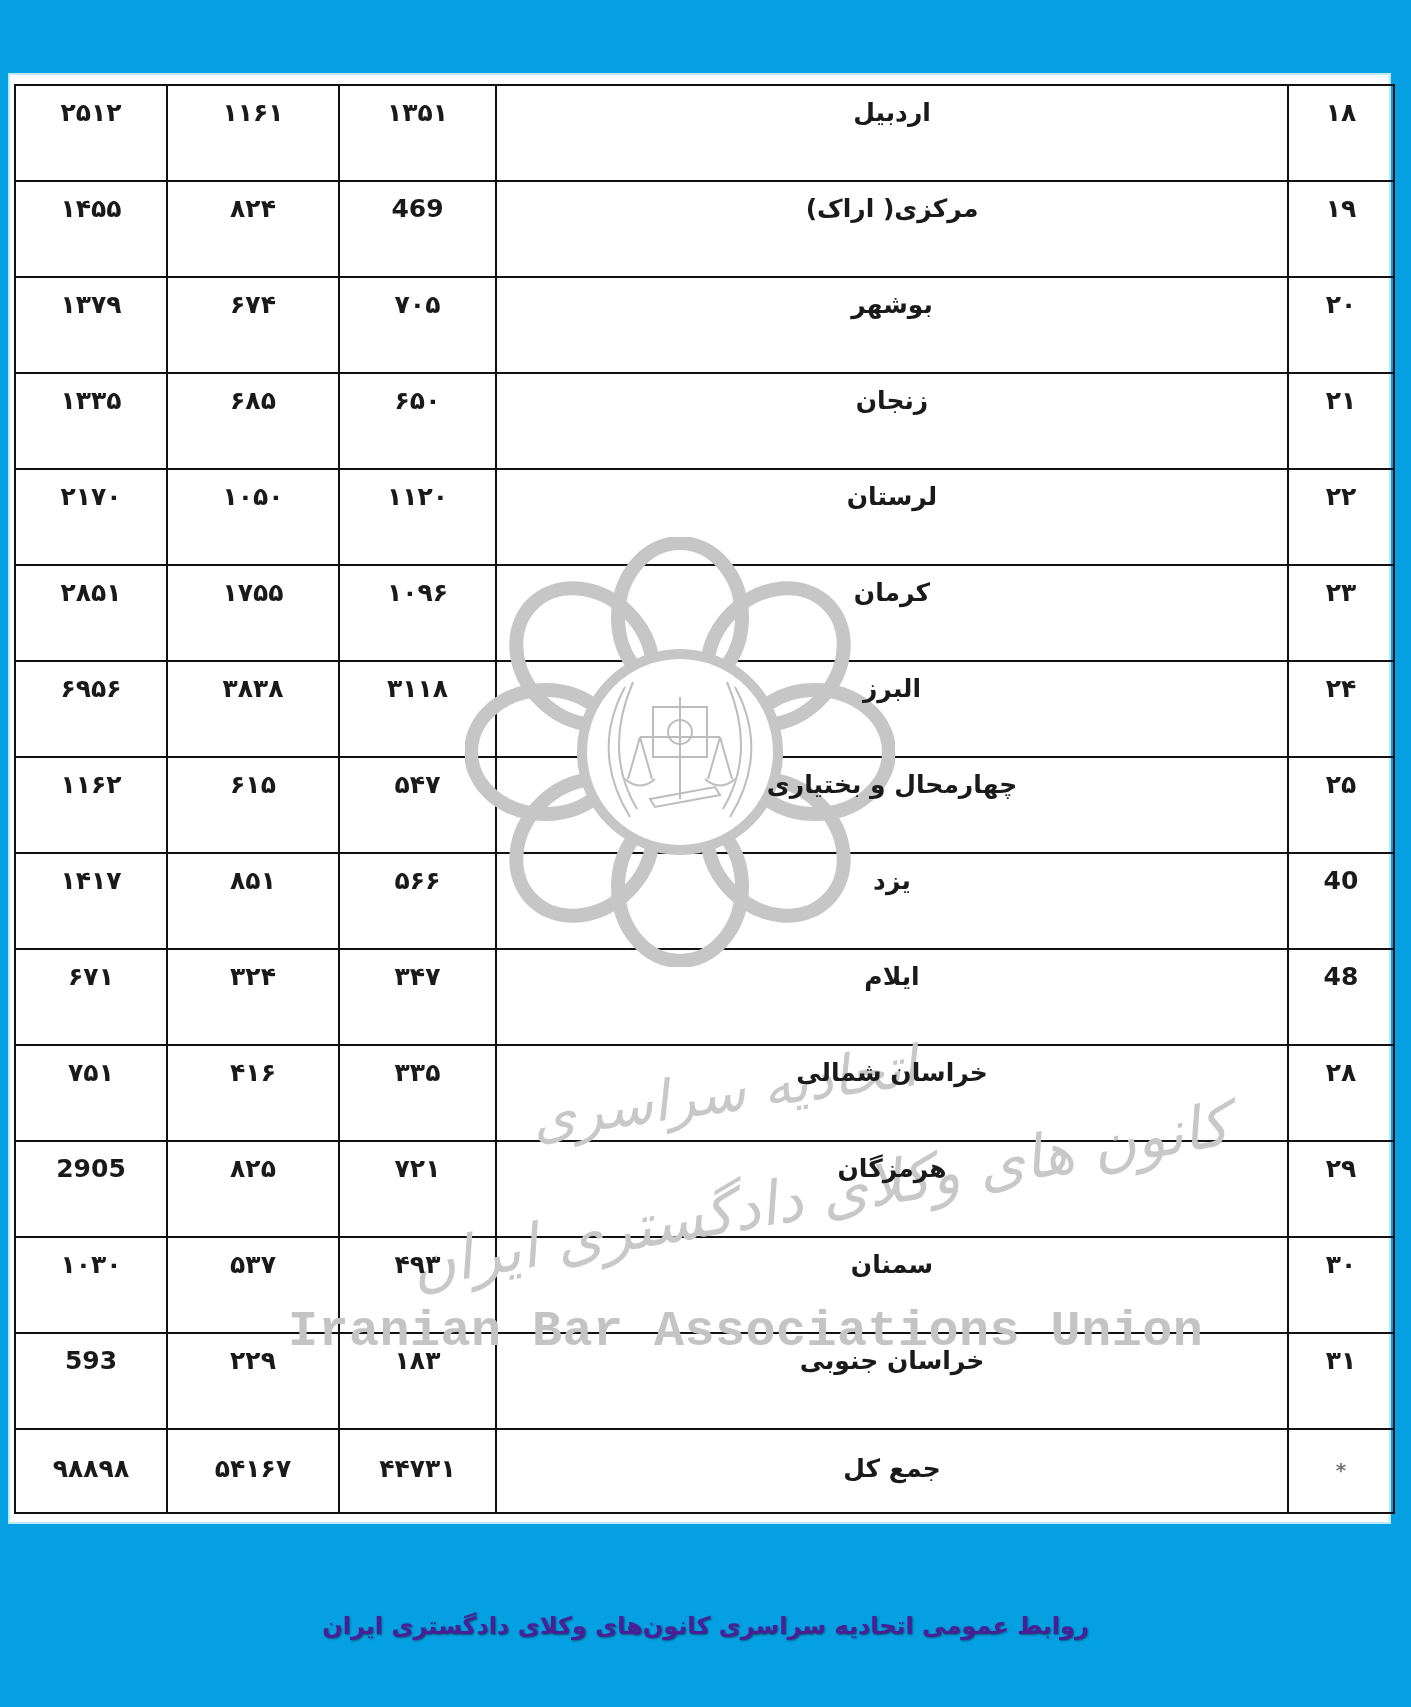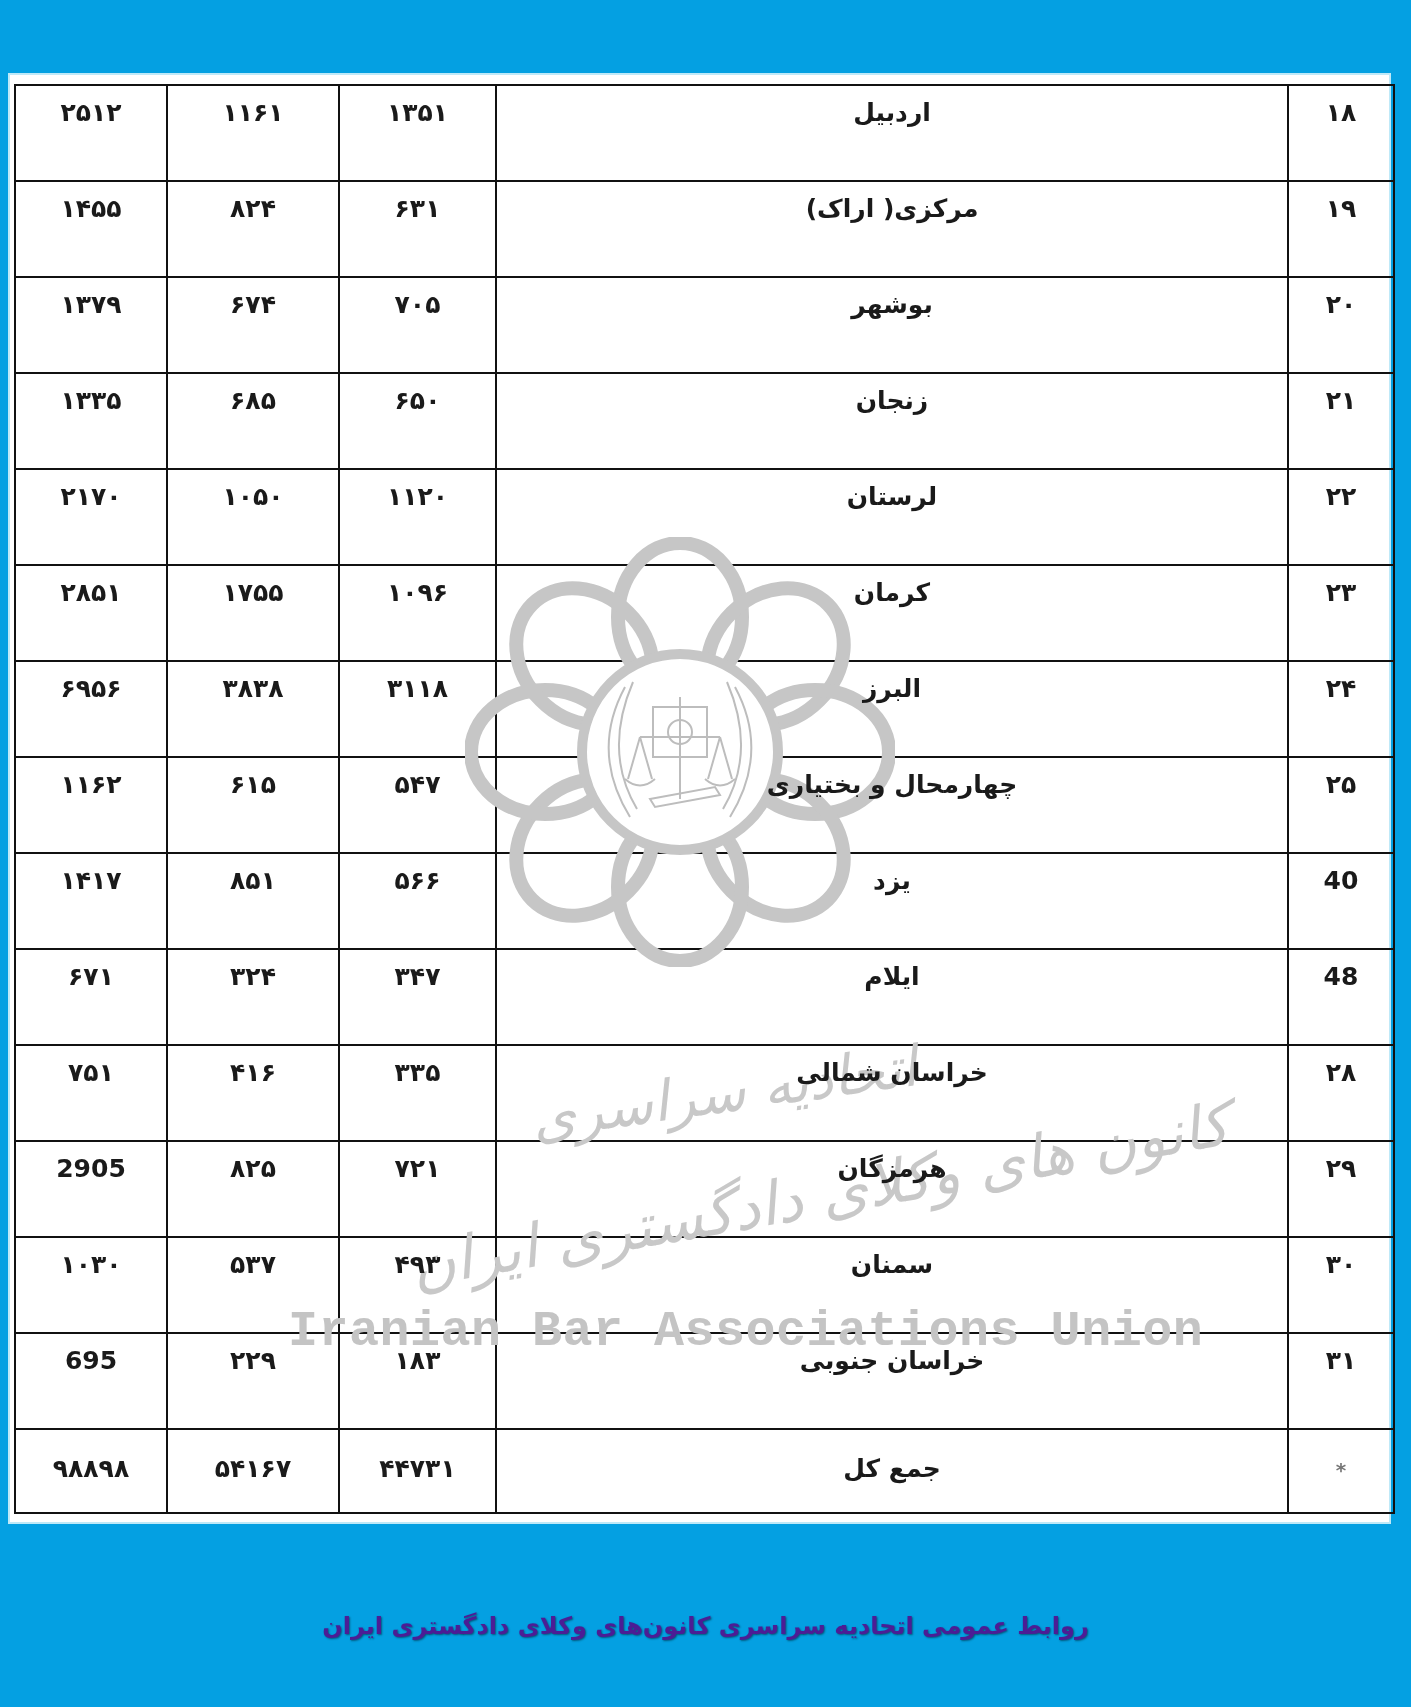--- a/index.html
+++ b/index.html
@@ -171,21 +171,21 @@
       <tr>
         <td class="col-idx">۱۸</td>
         <td class="col-name">اردبیل</td>
         <td class="col-c">۱۳۵۱</td>
         <td class="col-b">۱۱۶۱</td>
         <td class="col-a">۲۵۱۲</td>
       </tr>
       <tr>
         <td class="col-idx">۱۹</td>
         <td class="col-name">مرکزی( اراک)</td>
-        <td class="col-c">۶۳۱</td>
+        <td class="col-c">469</td>
         <td class="col-b">۸۲۴</td>
         <td class="col-a">۱۴۵۵</td>
       </tr>
       <tr>
         <td class="col-idx">۲۰</td>
         <td class="col-name">بوشهر</td>
         <td class="col-c">۷۰۵</td>
         <td class="col-b">۶۷۴</td>
         <td class="col-a">۱۳۷۹</td>
       </tr>
@@ -257,21 +257,21 @@
         <td class="col-name">سمنان</td>
         <td class="col-c">۴۹۳</td>
         <td class="col-b">۵۳۷</td>
         <td class="col-a">۱۰۳۰</td>
       </tr>
       <tr>
         <td class="col-idx">۳۱</td>
         <td class="col-name">خراسان جنوبی</td>
         <td class="col-c">۱۸۳</td>
         <td class="col-b">۲۲۹</td>
-        <td class="col-a">695</td>
+        <td class="col-a">593</td>
       </tr>
       <tr class="total">
         <td class="col-idx"><span class="star">*</span></td>
         <td class="col-name">جمع کل</td>
         <td class="col-c">۴۴۷۳۱</td>
         <td class="col-b">۵۴۱۶۷</td>
         <td class="col-a">۹۸۸۹۸</td>
       </tr>
     </tbody>
   </table>

